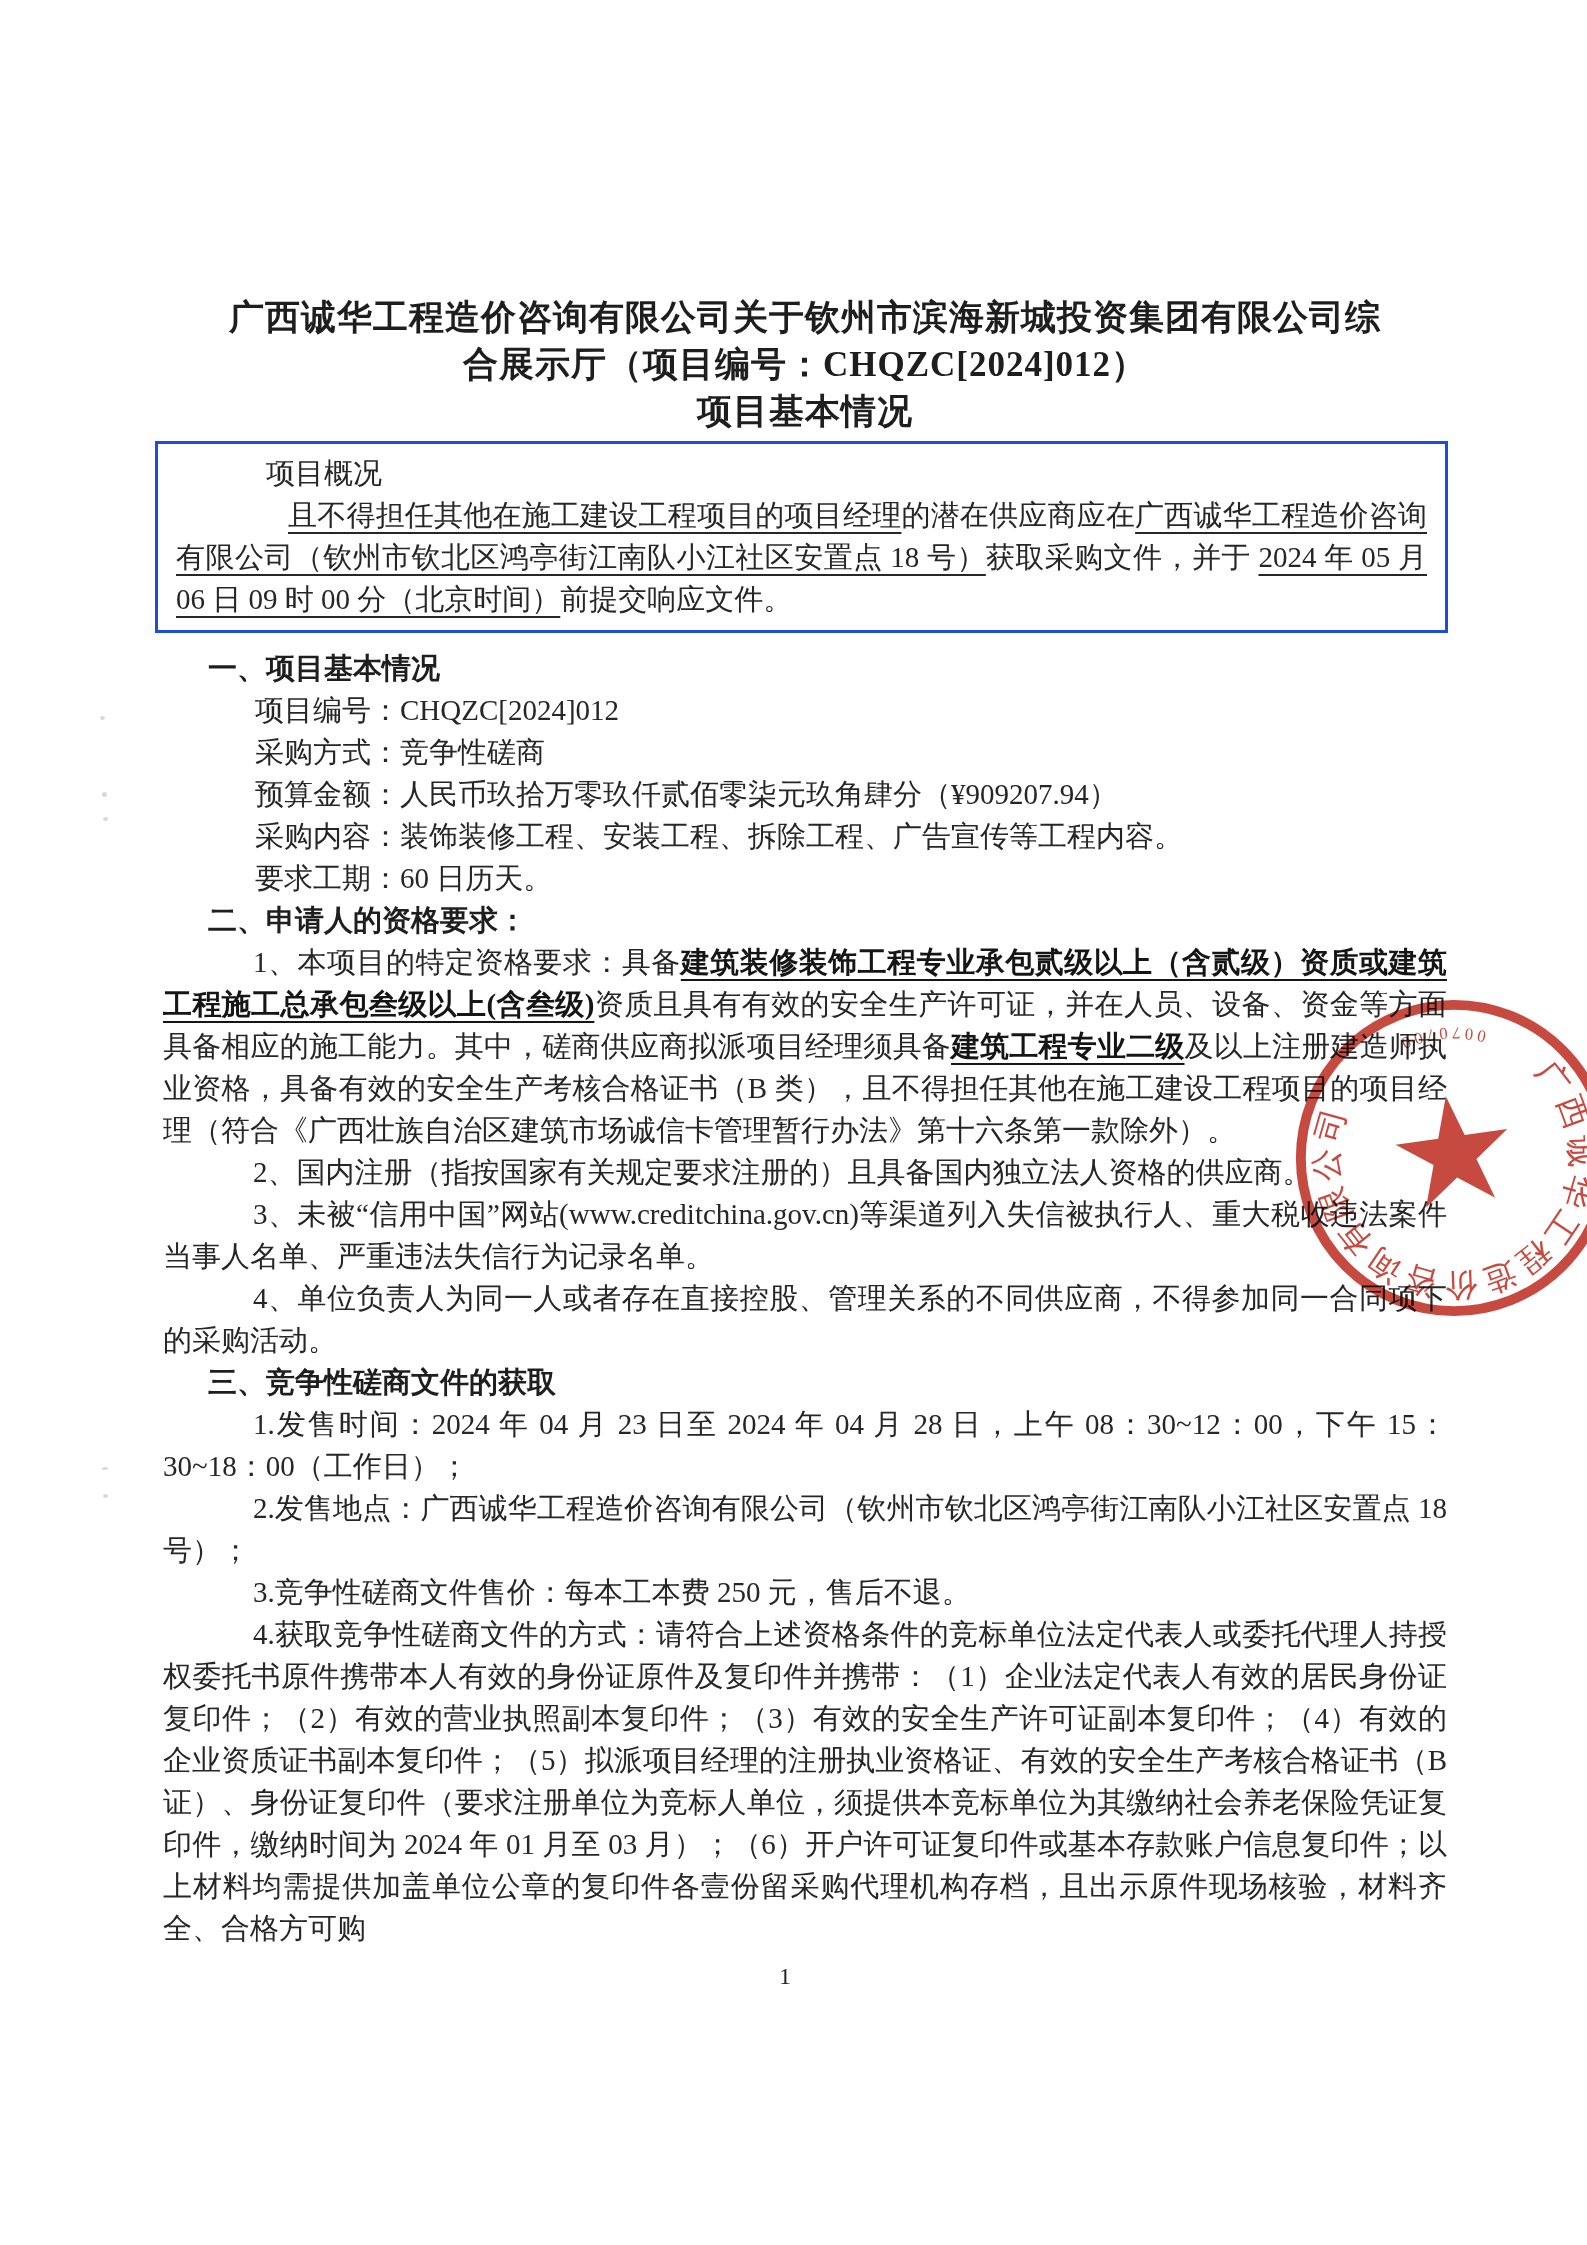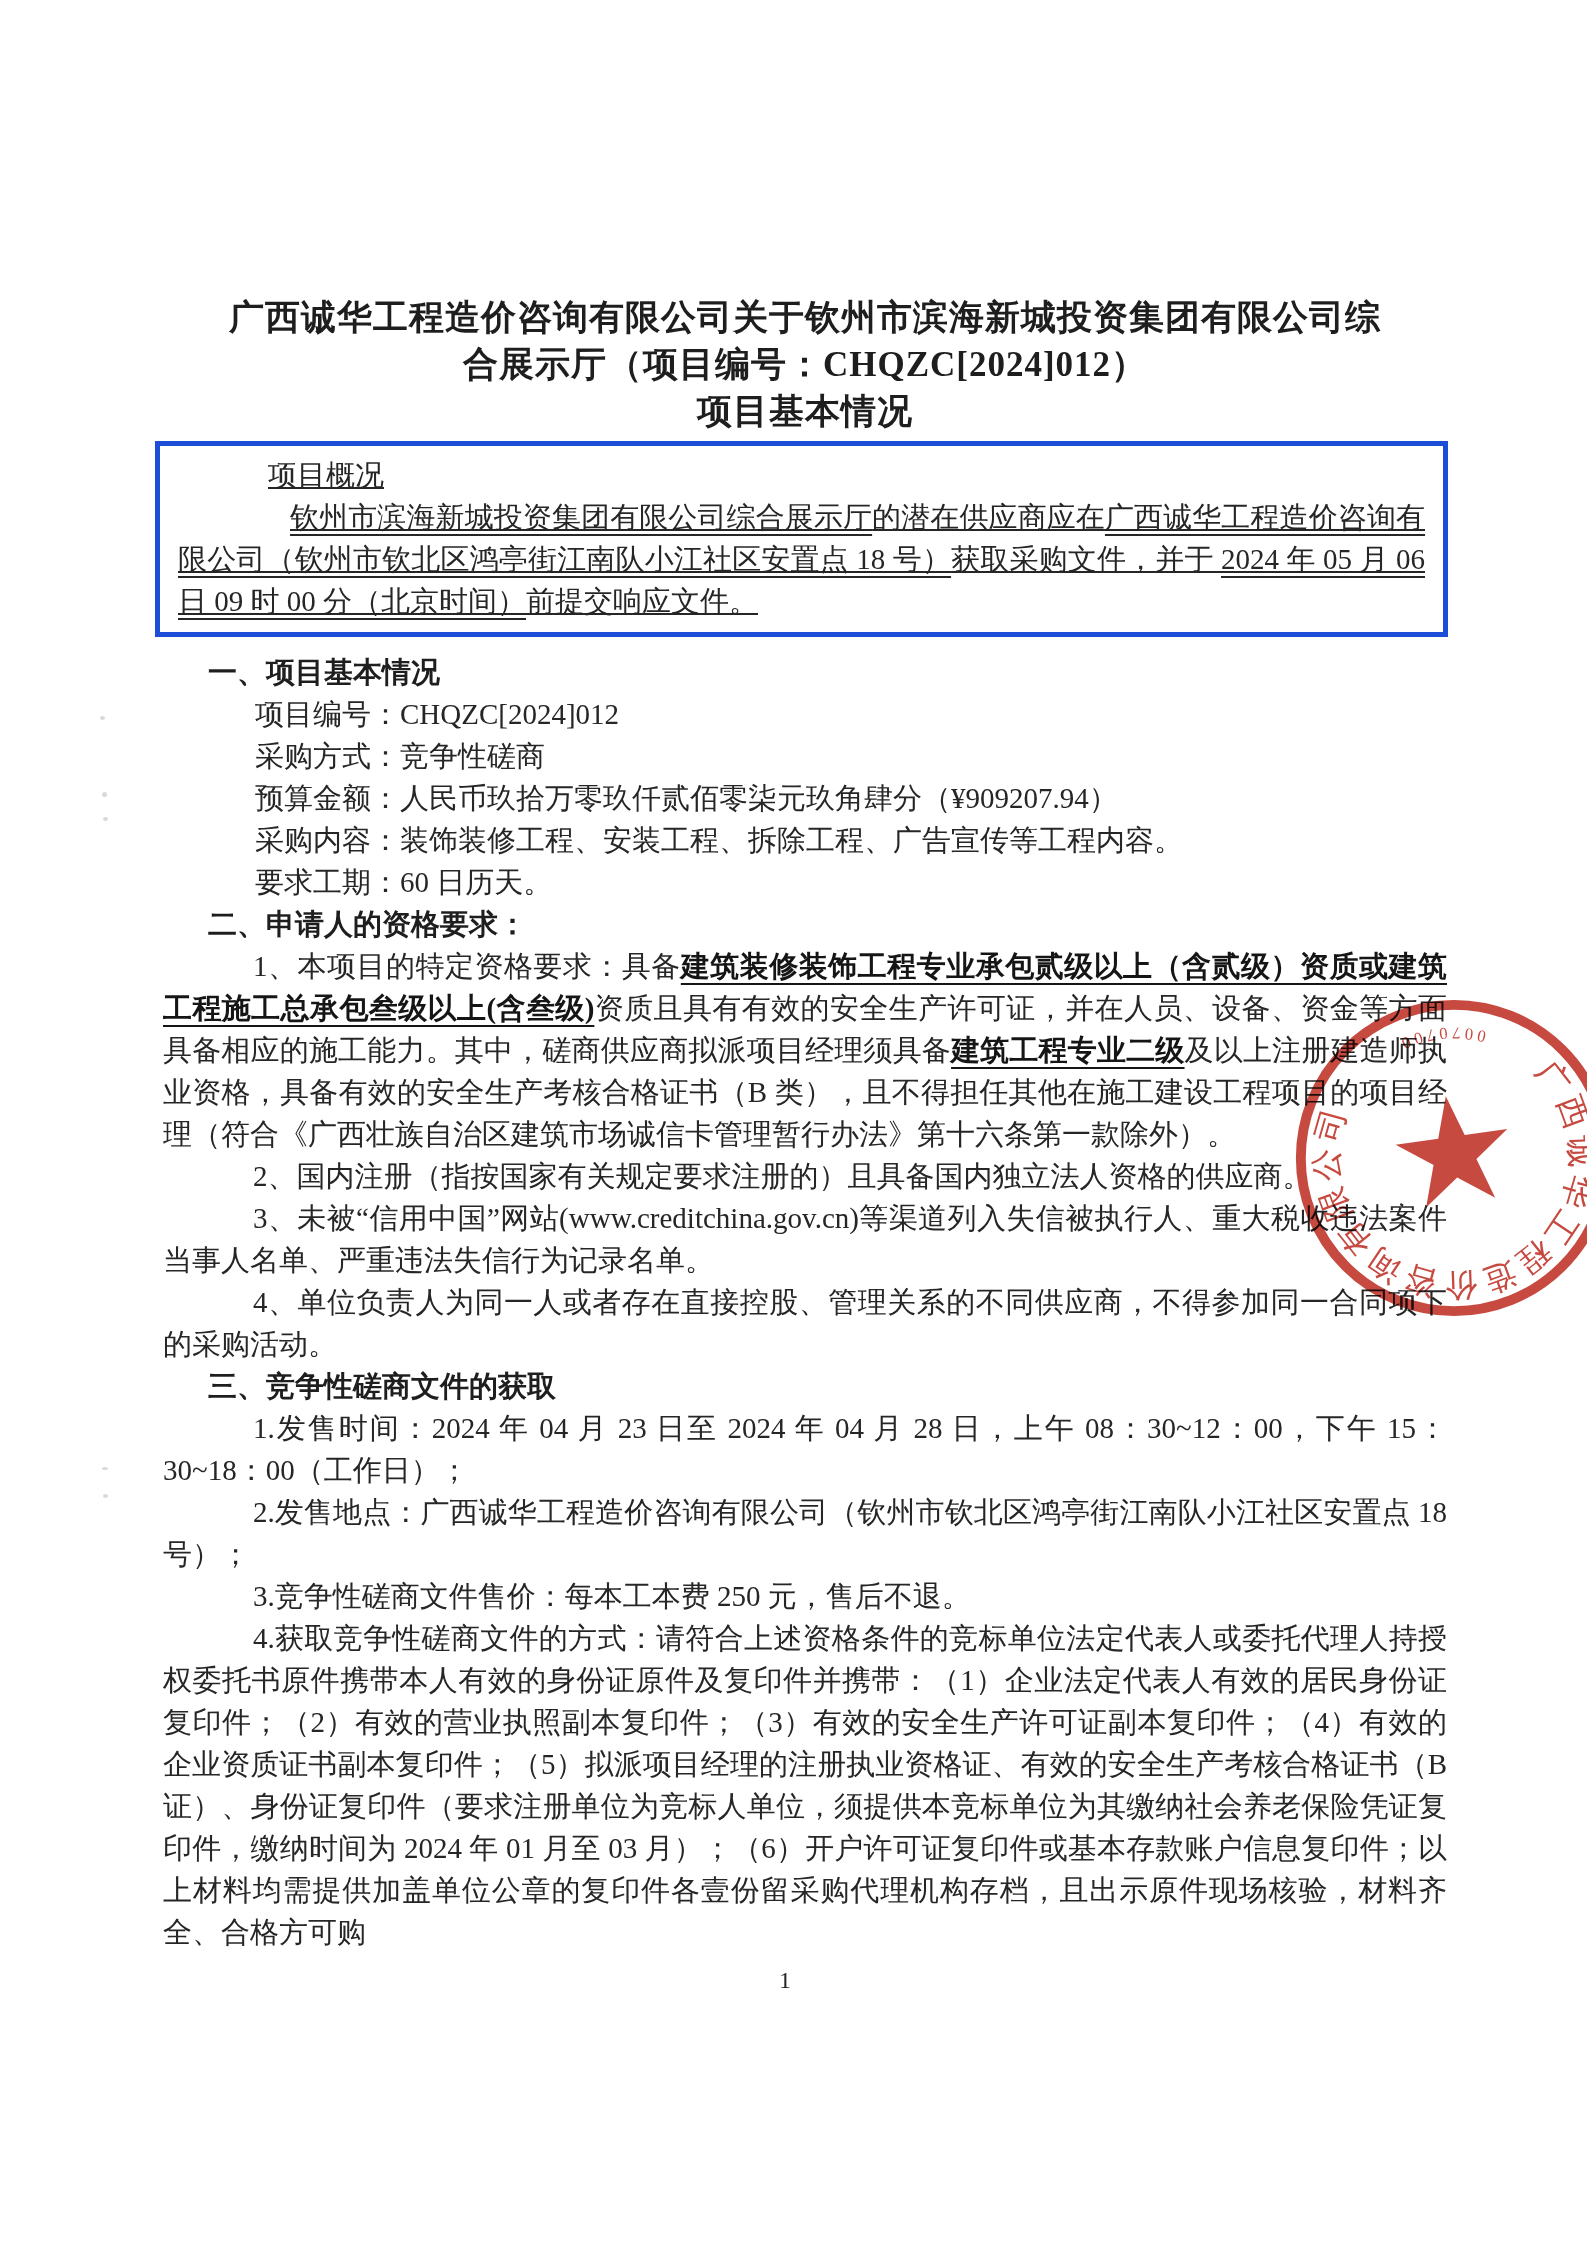--- a/index.html
+++ b/index.html
@@ -24,24 +24,23 @@
     font-size: 35px;
     line-height: 47px;
     letter-spacing: 1px;
     color: #1e1e1e;
   }
 
   .overview-box {
     margin-top: 6px;
     margin-left: -8px;
     width: 1293px;
-    border: 5px solid #1d4ed8;
+    border: 3px solid #1d4ed8;
     box-sizing: border-box;
     padding: 8px 18px 10px 18px;
-    text-decoration: underline;
   }
   .box-heading { padding-left: 90px; }
   .box-paragraph { text-indent: 112px; text-align: justify; }
 
   .section-heading {
     font-weight: 700;
     padding-left: 45px;
     color: #1e1e1e;
   }
   .sec-one-heading { margin-top: 14px; }
@@ -81,21 +80,21 @@
   <div class="content">
 
     <div class="doc-title">
       <div>广西诚华工程造价咨询有限公司关于钦州市滨海新城投资集团有限公司综</div>
       <div>合展示厅（项目编号：CHQZC[2024]012）</div>
       <div>项目基本情况</div>
     </div>
 
     <div class="overview-box">
       <div class="box-heading">项目概况</div>
-      <div class="box-paragraph" id="box-paragraph"><span class="seg-u">钦州市滨海新城投资集团有限公司综合展示厅</span><span>的潜在供应商应在</span><span class="seg-u">广西诚华工程造价咨询有限公司（钦州市钦北区鸿亭街江南队小江社区安置点 18 号）</span><span>获取采购文件，并于 </span><span class="seg-u">2024 年 05 月 06 日 09 时 00 分（北京时间）</span><span>前提交响应文件。</span></div>
+      <div class="box-paragraph" id="box-paragraph"><span class="seg-u">且不得担任其他在施工建设工程项目的项目经理</span><span>的潜在供应商应在</span><span class="seg-u">广西诚华工程造价咨询有限公司（钦州市钦北区鸿亭街江南队小江社区安置点 18 号）</span><span>获取采购文件，并于 </span><span class="seg-u">2024 年 05 月 06 日 09 时 00 分（北京时间）</span><span>前提交响应文件。</span></div>
     </div>
 
     <div id="sections">
         <div class="section-heading sec-one-heading">一、项目基本情况</div>
         <div class="block item"><span>项目编号：CHQZC[2024]012</span></div>
         <div class="block item"><span>采购方式：竞争性磋商</span></div>
         <div class="block item"><span>预算金额：人民币玖拾万零玖仟贰佰零柒元玖角肆分（¥909207.94）</span></div>
         <div class="block item"><span>采购内容：装饰装修工程、安装工程、拆除工程、广告宣传等工程内容。</span></div>
         <div class="block item"><span>要求工期：60 日历天。</span></div>
         <div class="section-heading">二、申请人的资格要求：</div>

